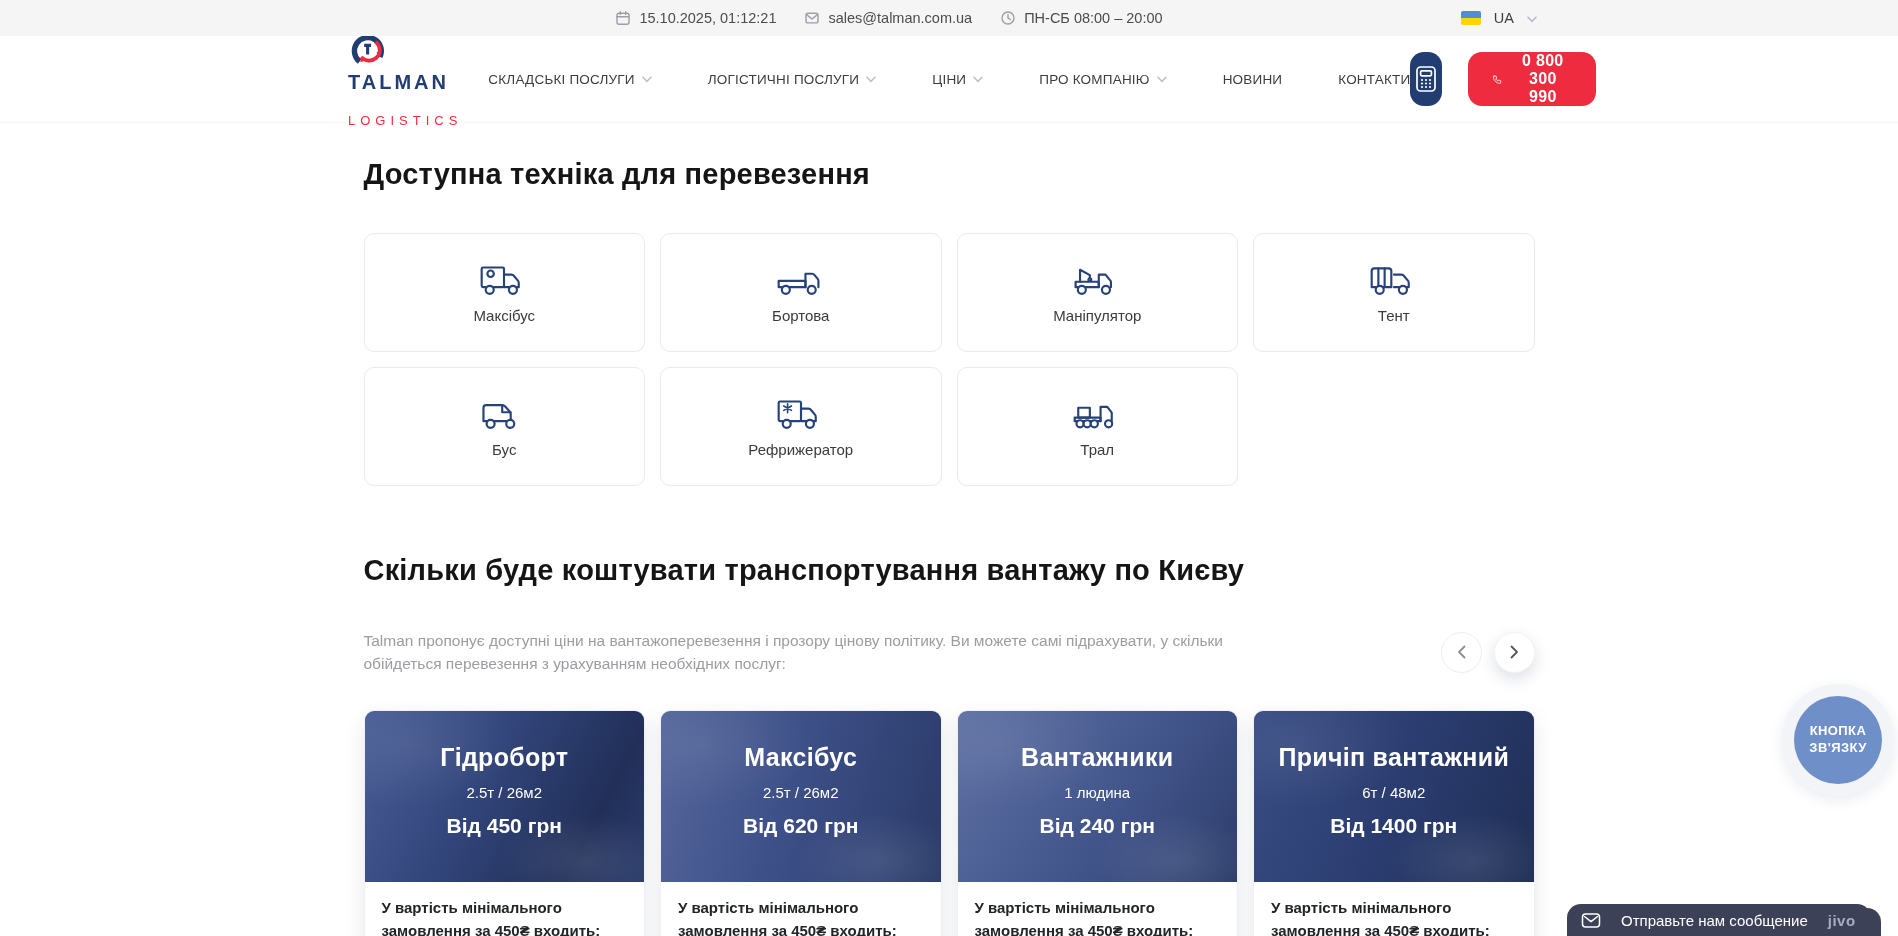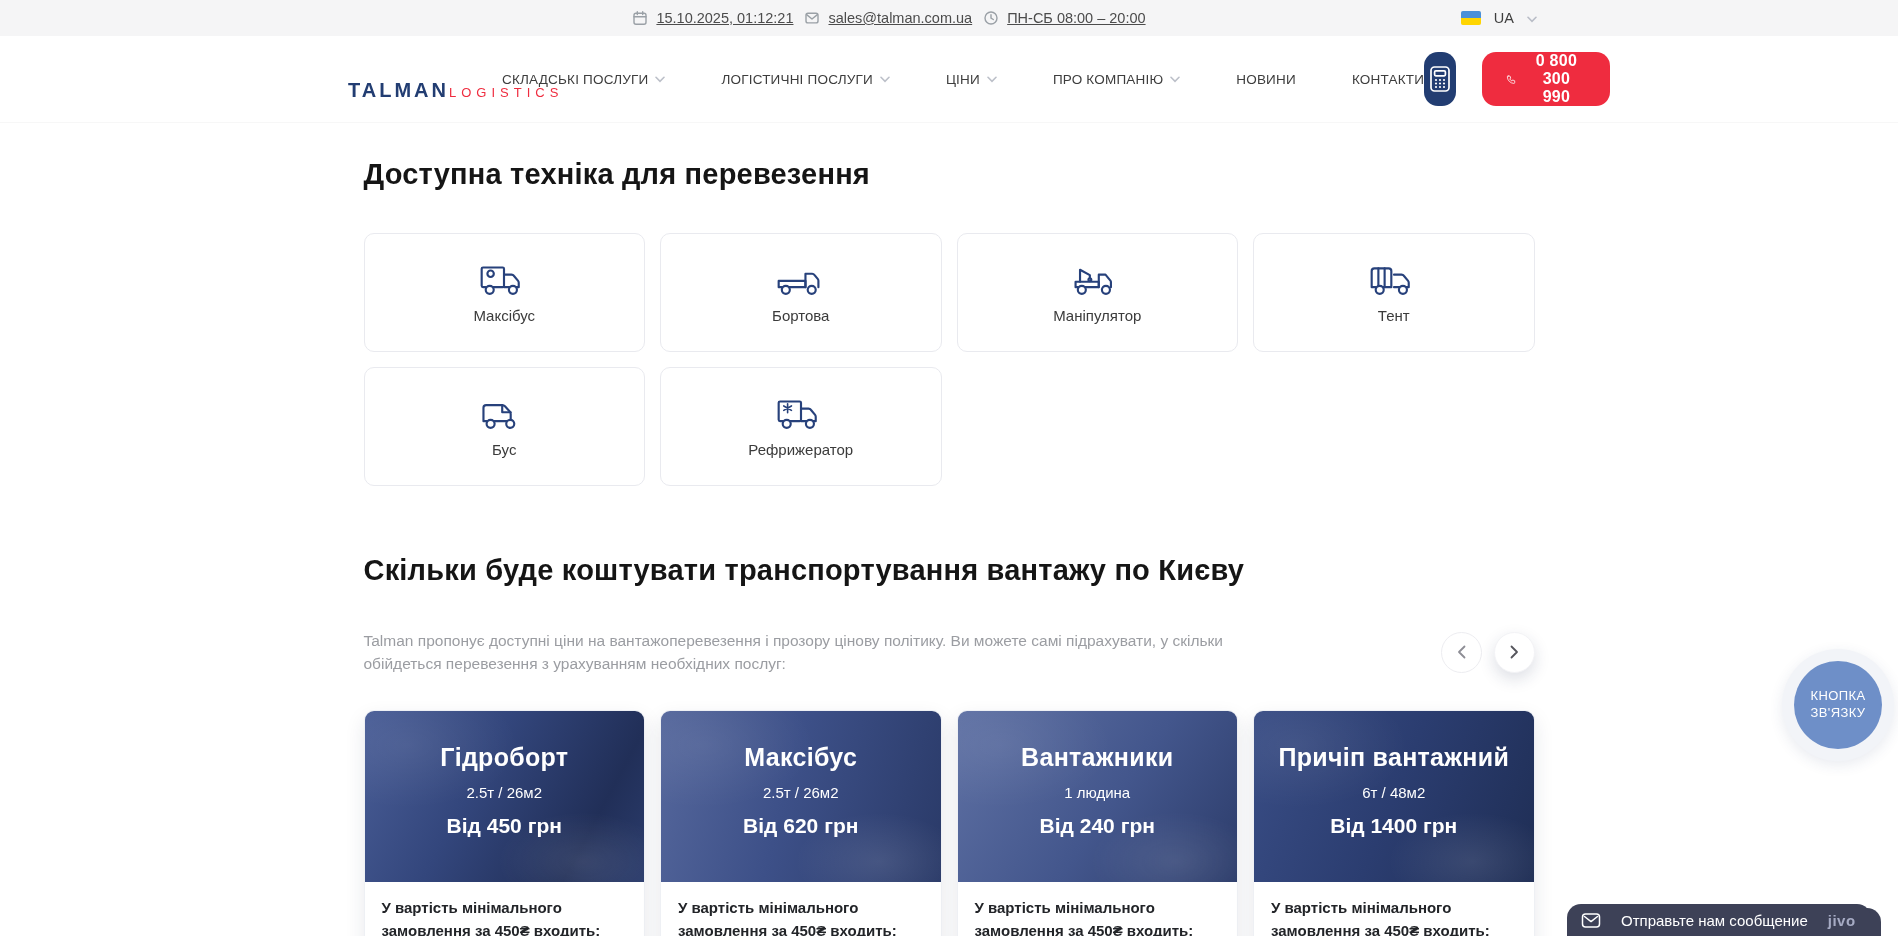--- a/index.html
+++ b/index.html
@@ -7,36 +7,36 @@
   body {
     font-family:"Liberation Sans","DejaVu Sans",sans-serif;
     background:#ffffff; color:#222; overflow:hidden; position:relative;
   }
   
   .topbar {
     height:36px; background:#f5f5f6; position:relative;
     display:flex; align-items:center; justify-content:center;
     font-size:14.5px; color:#4c4c4c;
   }
-  .topbar-group { display:flex; gap:11px; transform:translateX(-60px);text-decoration:underline; }
+  .topbar-group { display:flex; gap:28px; transform:translateX(-60px); }
   .topbar-item { display:flex; align-items:center; gap:8px; }
   .topbar-item svg { display:block; }
   .lang {
     position:absolute; right:361px; top:0; height:36px;
     display:flex; align-items:center; gap:13px; cursor:pointer; color:#3e3e3e;
   }
   .flag { width:20px; height:14px; border-radius:2px; overflow:hidden; box-shadow:0 0 0 1px rgba(0,0,0,.08) inset; }
   .flag .b { height:7px; background:#4a90d9; }
   .flag .y { height:7px; background:#ffd500; }
   
   .header {
     height:86px; background:#fff; display:flex; align-items:center;
     padding:0 343px 0 348px; box-shadow:0 1px 0 rgba(0,0,0,.03);
   }
-  .logo { display:flex; flex-direction:row; align-items:flex-end; width:128px; cursor:pointer; }
+  .logo { display:flex; flex-direction:column; align-items:flex-start; width:128px; cursor:pointer; }
   .logo-mark { height:40px; margin-bottom:2px; }
   .logo-name { font-size:20px; font-weight:800; letter-spacing:3px; color:#223d72; line-height:1; }
   .logo-sub { font-size:13px; font-weight:400; letter-spacing:5px; color:#ef2c3f; margin-top:21px; }
   .nav { display:flex; align-items:center; gap:56px; margin-left:26px; }
   .nav-item {
     display:flex; align-items:center; gap:7px; font-size:13.5px; letter-spacing:.2px;
     color:#3d3d3d; cursor:pointer; white-space:nowrap;
   }
   .hdr-right { margin-left:auto; display:flex; align-items:center; }
   .calc-btn {
@@ -95,23 +95,24 @@
       radial-gradient(120px 70px at 78% 88%, rgba(255,255,255,.10), transparent 70%),
       radial-gradient(160px 90px at 15% 20%, rgba(255,255,255,.07), transparent 70%);
     pointer-events:none;
   }
   .pcard-note {
     padding:14px 17px 18px; font-size:15px; font-weight:700;
     line-height:23px; color:#222428;
   }
   
   .callback {
-    position:absolute; left:1782px; top:649px; width:112px; height:112px; border-radius:50%;
+    position:absolute; left:1782px; top:684px; width:112px; height:112px; border-radius:50%;
     background:#f2f4f8; display:flex; align-items:center; justify-content:center; cursor:pointer;
     box-shadow:0 4px 14px rgba(40,60,110,.10);
+    font-weight:bold;
   }
   .callback-inner {
     width:88px; height:88px; border-radius:50%; background:#6e8fc8;
     display:flex; align-items:center; justify-content:center; text-align:center;
     color:#fff; font-size:13px; line-height:1.3; letter-spacing:.4px;
   }
   .chatbar {
     position:absolute; left:1567px; top:904px; width:304px; height:32px;
     background:#3d4157; border-radius:14px 14px 0 0;
     display:flex; align-items:center; gap:20px; padding:0 14px; cursor:pointer;
@@ -306,20 +307,32 @@
       <svg width="50" height="36" viewBox="0 0 56 40" fill="none" stroke="#27417b" stroke-width="2.4" stroke-linecap="round" stroke-linejoin="round">
         <rect x="3" y="6" width="25" height="22" rx="1.5"></rect>
         <path d="M13 8.5v10M8.7 11l8.6 5M8.7 16l8.6-5" stroke-width="1.8"></path>
         <path d="M28 14h8.5c1 0 1.9.4 2.5 1.2l4.8 5.8c.5.6.7 1.3.7 2V28H28"></path>
         <circle cx="12" cy="31" r="4.5" fill="#fff"></circle>
           <circle cx="38" cy="31" r="4.5" fill="#fff"></circle>
       </svg>
       <div class="vcard-label">Рефрижератор</div>
     </div>
 
+    <div class="vcard">
+      <svg width="50" height="36" viewBox="0 0 56 40" fill="none" stroke="#27417b" stroke-width="2.4" stroke-linecap="round" stroke-linejoin="round">
+        <path d="M3 24h29v4H3z"></path>
+        <rect x="7" y="13" width="13" height="11"></rect>
+        <path d="M32 28V12h7.5l5 6.5V28"></path>
+        <circle cx="9" cy="31" r="4" fill="#fff"></circle>
+          <circle cx="17" cy="31" r="4" fill="#fff"></circle>
+          <circle cx="25" cy="31" r="4" fill="#fff"></circle>
+          <circle cx="41" cy="31" r="4" fill="#fff"></circle>
+      </svg>
+      <div class="vcard-label">Трал</div>
+    </div>
 
   </div>
 </div>
 
 <div class="container sec-pricing">
   <h2 class="h-section">Скільки буде коштувати транспортування вантажу по Києву</h2>
 
   <div class="sub-row">
     <p class="sec-desc">Talman пропонує доступні ціни на вантажоперевезення і прозору цінову політику. Ви можете самі підрахувати, у скільки обійдеться перевезення з урахуванням необхідних послуг:</p>
     <div class="arrows">

